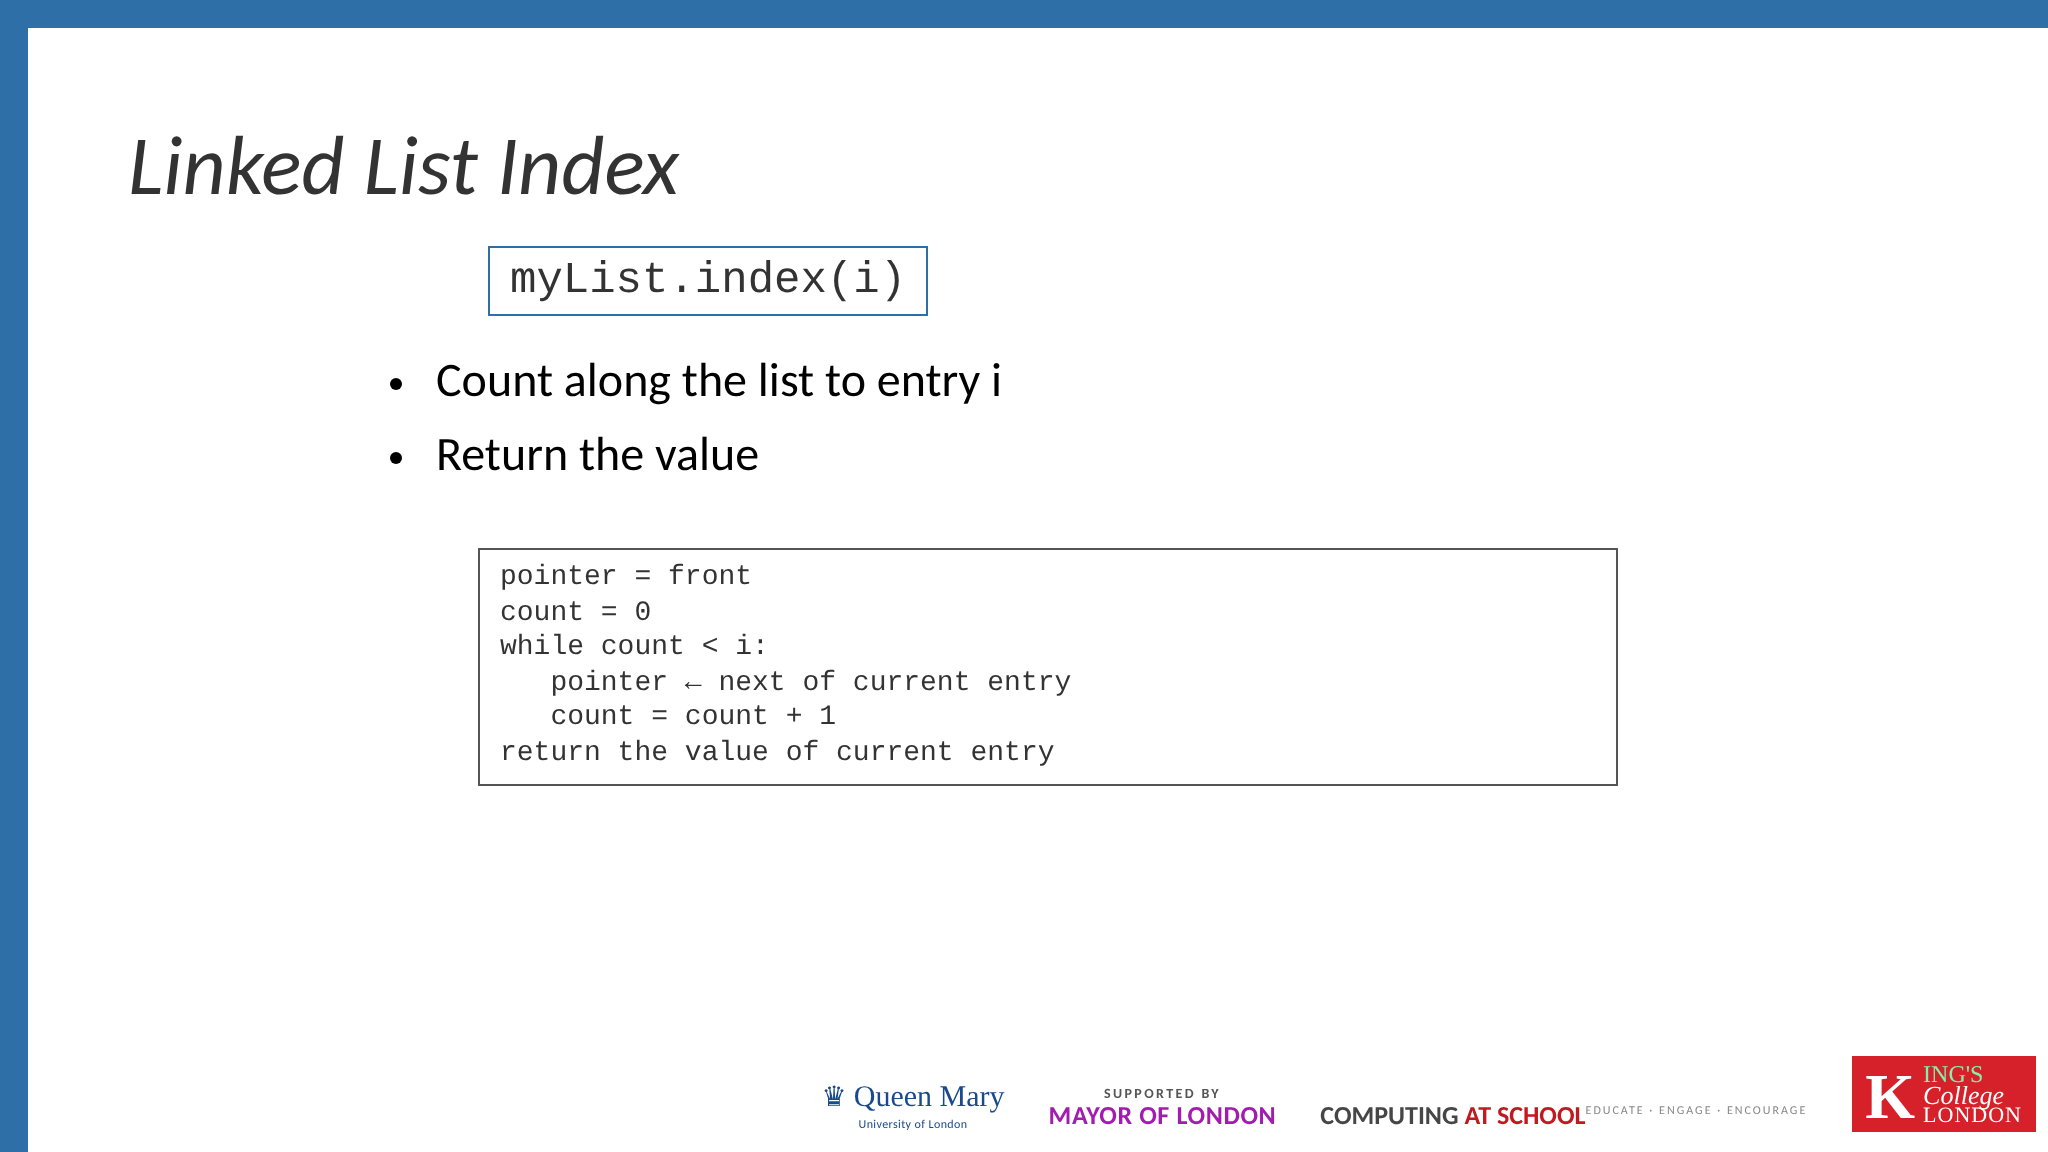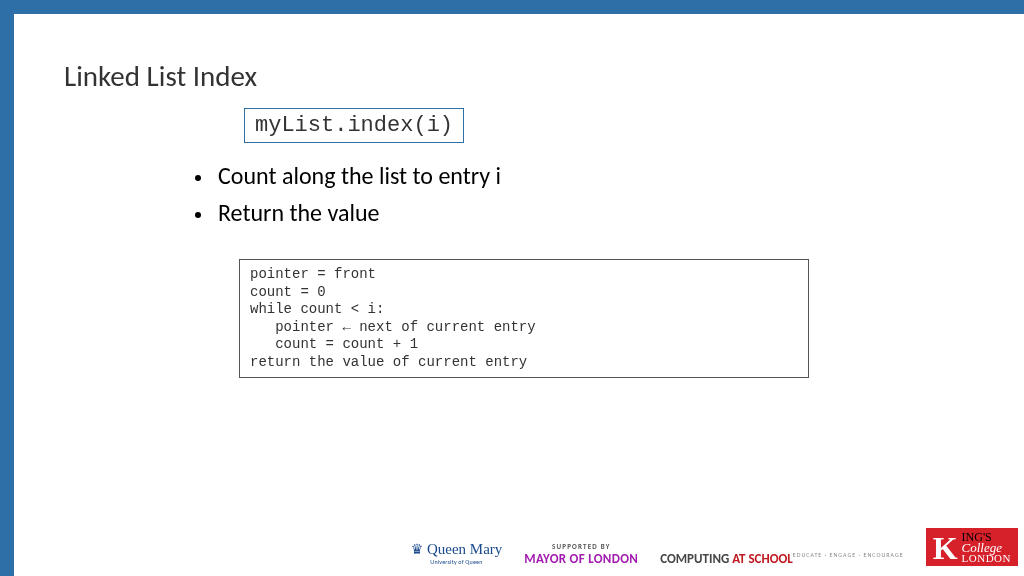--- a/index.html
+++ b/index.html
@@ -6,25 +6,26 @@
     body {
       width: 1024px;
       height: 576px;
       background: #fff;
       font-family: Calibri, 'Segoe UI', sans-serif;
       position: relative;
       border-top: 14px solid #2F6FA8;
       border-left: 14px solid #2F6FA8;
     }
     .title {
-      font-size: 29px;
+      font-size: 42px;
       font-weight: 400;
       color: #333;
       margin: 44px 0 14px 50px;
       font-family: 'Calibri Light', Calibri, sans-serif;
+      font-style: italic;
     }
     .inline-code-box {
       border: 1px solid #2F6FA8;
       padding: 4px 10px;
       font-family: Liberation Mono, monospace;
       font-size: 22px;
       color: #333;
       display: inline-block;
       margin-left: 230px;
       margin-bottom: 18px;
@@ -70,21 +71,21 @@
     .mol-main { font-size: 13px; font-weight: 700; color: #a21caf; letter-spacing: 0.3px; }
     
     .cas-logo { display: flex; flex-direction: row; }
     .cas-main { font-size: 13px; font-weight: 700; color: #464646; }
     .cas-main .red { color: #C11920; }
     .cas-sub { font-size: 6px; color: #888; letter-spacing: 1px; }
     
     .kcl-logo { background: #D6202A; padding: 4px 7px 2px 7px; display: flex; align-items: center; gap: 4px; }
     .kcl-k { font-family: 'Times New Roman', serif; color: #fff; font-size: 32px; font-weight: 700; line-height: 1; }
     .kcl-stack { display: flex; flex-direction: column; line-height: 0.9; }
-    .kcl-ings { font-family: 'Times New Roman', serif; color: #000000; font-size: 12px; }
+    .kcl-ings { font-family: 'Times New Roman', serif; color: #86efac; font-size: 12px; }
     .kcl-col { font-family: 'Brush Script MT', cursive; color: #fff; font-size: 13px; font-style: italic; }
     .kcl-lon { font-family: 'Times New Roman', serif; color: #fff; font-size: 11px; letter-spacing: 0.5px; }
   </style>
 </head>
 <body>
 
 
 
 <h1 class="title">Linked List Index</h1>
 <div class="inline-code-box">myList.index(i)</div>
@@ -98,21 +99,21 @@
    pointer ← next of current entry
    count = count + 1
 return the value of current entry</div>
 
 <div class="footer">
   <div class="qm-logo">
     <div>
       <span class="qm-crown">♛</span>
       <span class="qm-text">Queen Mary</span>
     </div>
-    <div class="qm-sub">University of Queen</div>
+    <div class="qm-sub">University of London</div>
   </div>
   <div class="mol-logo">
     <div class="mol-sup">SUPPORTED BY</div>
     <div class="mol-main">MAYOR OF LONDON</div>
   </div>
   <div class="cas-logo">
     <div class="cas-main"><span>COMPUTING </span><span class="red">AT SCHOOL</span></div>
     <div class="cas-sub">EDUCATE · ENGAGE · ENCOURAGE</div>
   </div>
   <div class="kcl-logo">

